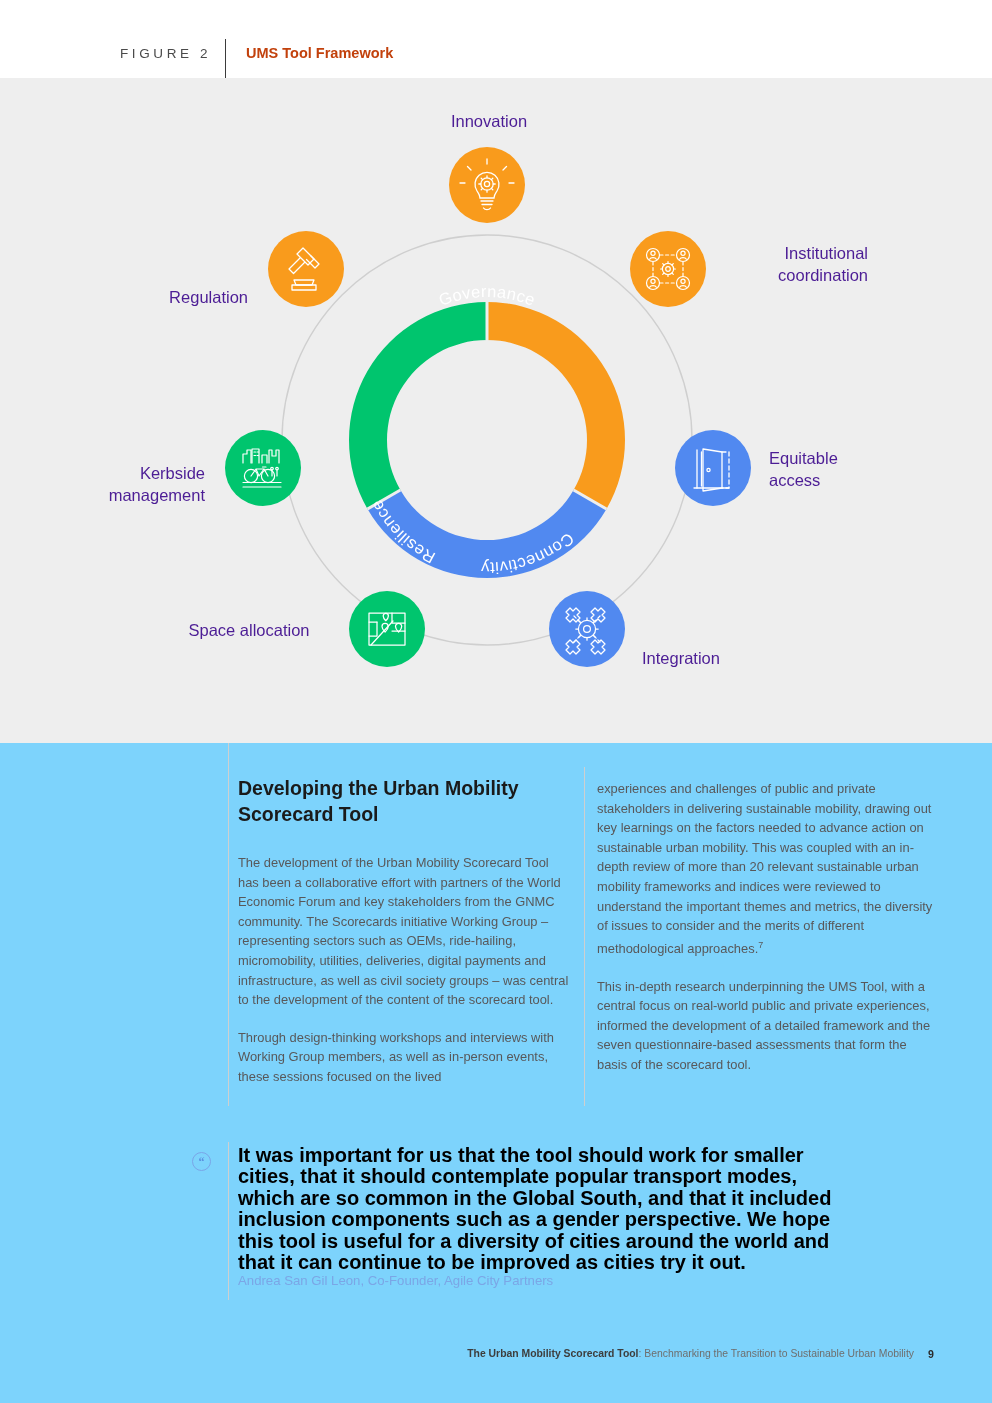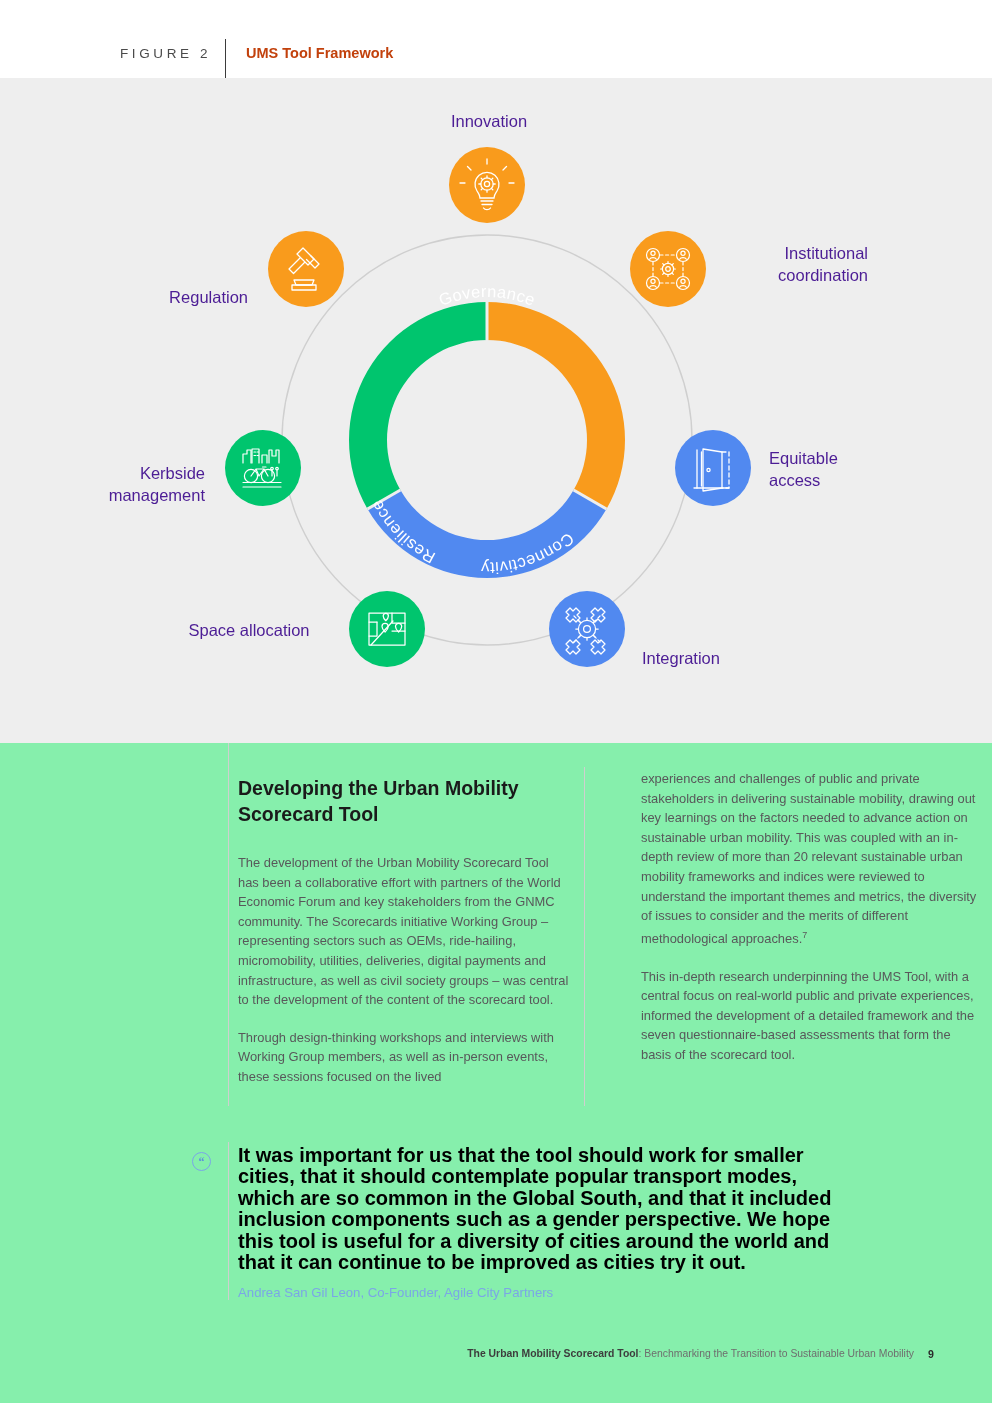--- a/index.html
+++ b/index.html
@@ -39,27 +39,27 @@
     background: #eeeeee; overflow: hidden;
   }
   .fig-svg { position: absolute; left: 0; top: 0; }
 
   .node-label {
     position: absolute; color: #4c1d95; font-size: 16.5px; line-height: 22px;
     white-space: pre-line;
   }
 
   
-  .body-area { position: absolute; left: 0; top: 743px; width: 992px; height: 660px; background: #86efac; }
+  .body-area { position: absolute; left: 0; top: 743px; width: 992px; height: 660px; background: #7dd3fc; }
 
   .rule-left  { position: absolute; left: 228px; top: 0px;  width: 1px; height: 363px; background: #cfcfcf; }
   .rule-mid   { position: absolute; left: 584px; top: 24px; width: 1px; height: 339px; background: #cfcfcf; }
 
   .col-left  { position: absolute; left: 238px; top: 32px; width: 332px; }
-  .col-right { position: absolute; left: 597px; top: 26px; width: 338px; margin-left: 44px; }
+  .col-right { position: absolute; left: 597px; top: 36px; width: 338px; }
 
   .sec-title {
     font-size: 19.5px; font-weight: 700; color: #1a1a1a;
     line-height: 26px; margin-bottom: 26px;
   }
   p.body {
     font-size: 12.9px; line-height: 19.6px; color: #58585a;
     margin-bottom: 18px;
   }
   p.body:last-child { margin-bottom: 0; }
@@ -73,21 +73,21 @@
     color: #5b8fe0; font-size: 12px; font-weight: 700;
     display: flex; align-items: center; justify-content: center;
     line-height: 1; font-family: "Liberation Serif", serif;
   }
   .quote-rule { position: absolute; left: 228px; top: 2px; width: 1px; height: 158px; background: #cfcfcf; }
   .quote-body { position: absolute; left: 238px; top: 5px; width: 600px; }
   .quote-text {
     font-size: 20px; line-height: 21.4px; font-weight: 700; color: #000000;
   }
   .quote-attrib {
-    margin-top: 12px; font-size: 13.2px; color: #7ba6e6; font-weight: 400;
+    font-size: 13.2px; color: #7ba6e6; font-weight: 400;
   }
 
   
   .footer { position: absolute; left: 0; top: 1348px; width: 992px; }
   .footer-text {
     position: absolute; right: 60px; top: 0; font-size: 10.4px; color: #6e6e6e;
     white-space: nowrap;
   }
   .footer-text b { color: #3d3d3d; font-weight: 700; }
   .footer-page {

